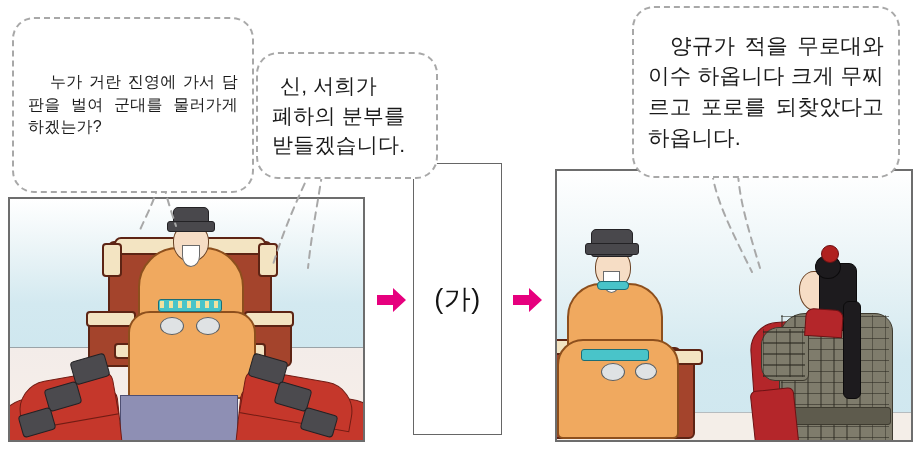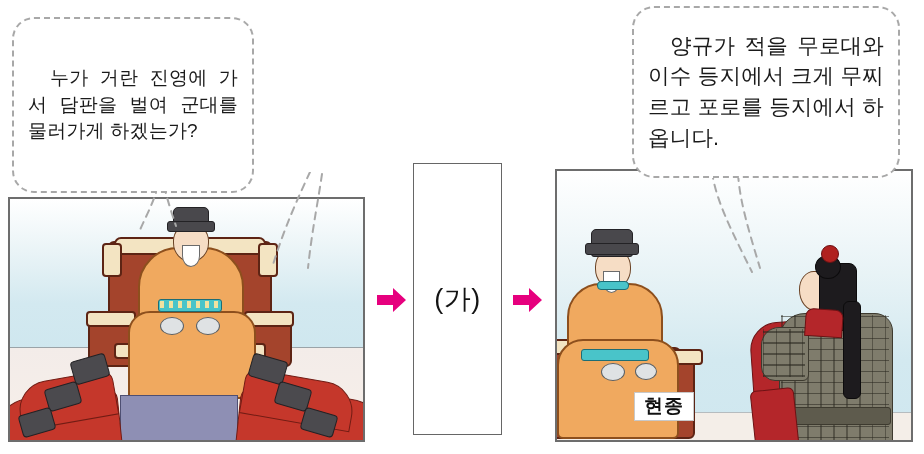--- a/index.html
+++ b/index.html
@@ -38,21 +38,21 @@
     text-align-last: left;
     line-height: 1.42;
     font-size: 21px;
     letter-spacing: 0.2px;
     padding: 0 14px;
     width: 100%;
     box-sizing: border-box;
   }
 
   #bubble-1 { left: 12px;  top: 17px;  width: 242px; height: 176px; }
-  #bubble-1 .btext { font-size: 19px; text-indent: 22px; }
+  #bubble-1 .btext { font-size: 16px; text-indent: 22px; }
 
   #bubble-2 { left: 256px; top: 52px;  width: 182px; height: 127px; }
   #bubble-2 .btext { font-size: 21px; text-align: left; text-indent: 8px; }
 
   #bubble-3 { left: 632px; top: 6px;   width: 268px; height: 172px; }
   #bubble-3 .btext { font-size: 21.5px; text-indent: 22px; }
 
   
   .tail {
     position: absolute;
@@ -324,39 +324,43 @@
 
       <div class="head" style="left:242px; top:100px; width:30px; height:38px; border-radius:46% 30% 48% 52%;"></div>
       <div class="hairtail" style="left:262px; top:92px;  width:36px; height:66px;"></div>
       <div class="hairtail" style="left:286px; top:130px; width:16px; height:96px; border-radius:6px;"></div>
       <div class="topknot" style="left:258px; top:84px;  width:24px; height:22px;"></div>
       <div class="topknot" style="left:264px; top:74px;  width:16px; height:16px; background:#b0211f; border-color:#6d1214;"></div>
       <div class="cape" style="left:248px; top:138px; width:36px; height:26px; border-radius:8px 8px 0 0; transform:rotate(4deg);"></div>
     </div>
   </div>
 
-  <div class="nameplate" id="nameplate-hyeonjong">현종</div>
 
   <svg class="tail" id="tail-1" style="left:120px; top:186px; width:80px; height:60px;" viewBox="0 0 80 60">
     <path d="M38 0 C33 18, 26 30, 20 44" fill="none" stroke="#a8a8a8" stroke-width="2" stroke-dasharray="7 6" stroke-linecap="round"></path>
     <path d="M44 0 C48 16, 52 28, 56 40" fill="none" stroke="#a8a8a8" stroke-width="2" stroke-dasharray="7 6" stroke-linecap="round"></path>
   </svg>
 
   <svg class="tail" id="tail-2" style="left:250px; top:172px; width:130px; height:110px;" viewBox="0 0 130 110">
     <path d="M60 0 C48 26, 34 56, 22 96" fill="none" stroke="#a8a8a8" stroke-width="2" stroke-dasharray="7 6" stroke-linecap="round"></path>
     <path d="M72 2 C68 30, 62 58, 58 96" fill="none" stroke="#a8a8a8" stroke-width="2" stroke-dasharray="7 6" stroke-linecap="round"></path>
   </svg>
 
   <svg class="tail" id="tail-3" style="left:690px; top:172px; width:130px; height:110px;" viewBox="0 0 130 110">
     <path d="M22 0 C26 28, 40 56, 62 100" fill="none" stroke="#a8a8a8" stroke-width="2" stroke-dasharray="7 6" stroke-linecap="round"></path>
     <path d="M48 2 C50 30, 58 56, 70 96" fill="none" stroke="#a8a8a8" stroke-width="2" stroke-dasharray="7 6" stroke-linecap="round"></path>
   </svg>
 
   <div class="bubble" id="bubble-1">
     <span class="btext">누가 거란 진영에 가서 담판을 벌여 군대를 물러가게 하겠는가?</span>
   </div>
 
+  <div class="bubble" id="bubble-2">
+    <span class="btext">신, 서희가
+폐하의 분부를
+받들겠습니다.</span>
+  </div>
 
   <div class="bubble" id="bubble-3">
-    <span class="btext">양규가 적을 무로대와 이수 등지에서 크게 무찌르고 포로를 등지에서 하옵니다.</span>
+    <span class="btext">양규가 적을 무로대와 이수 하옵니다 크게 무찌르고 포로를 되찾았다고 하옵니다.</span>
   </div>
 
 </div>
 
 </body></html>

